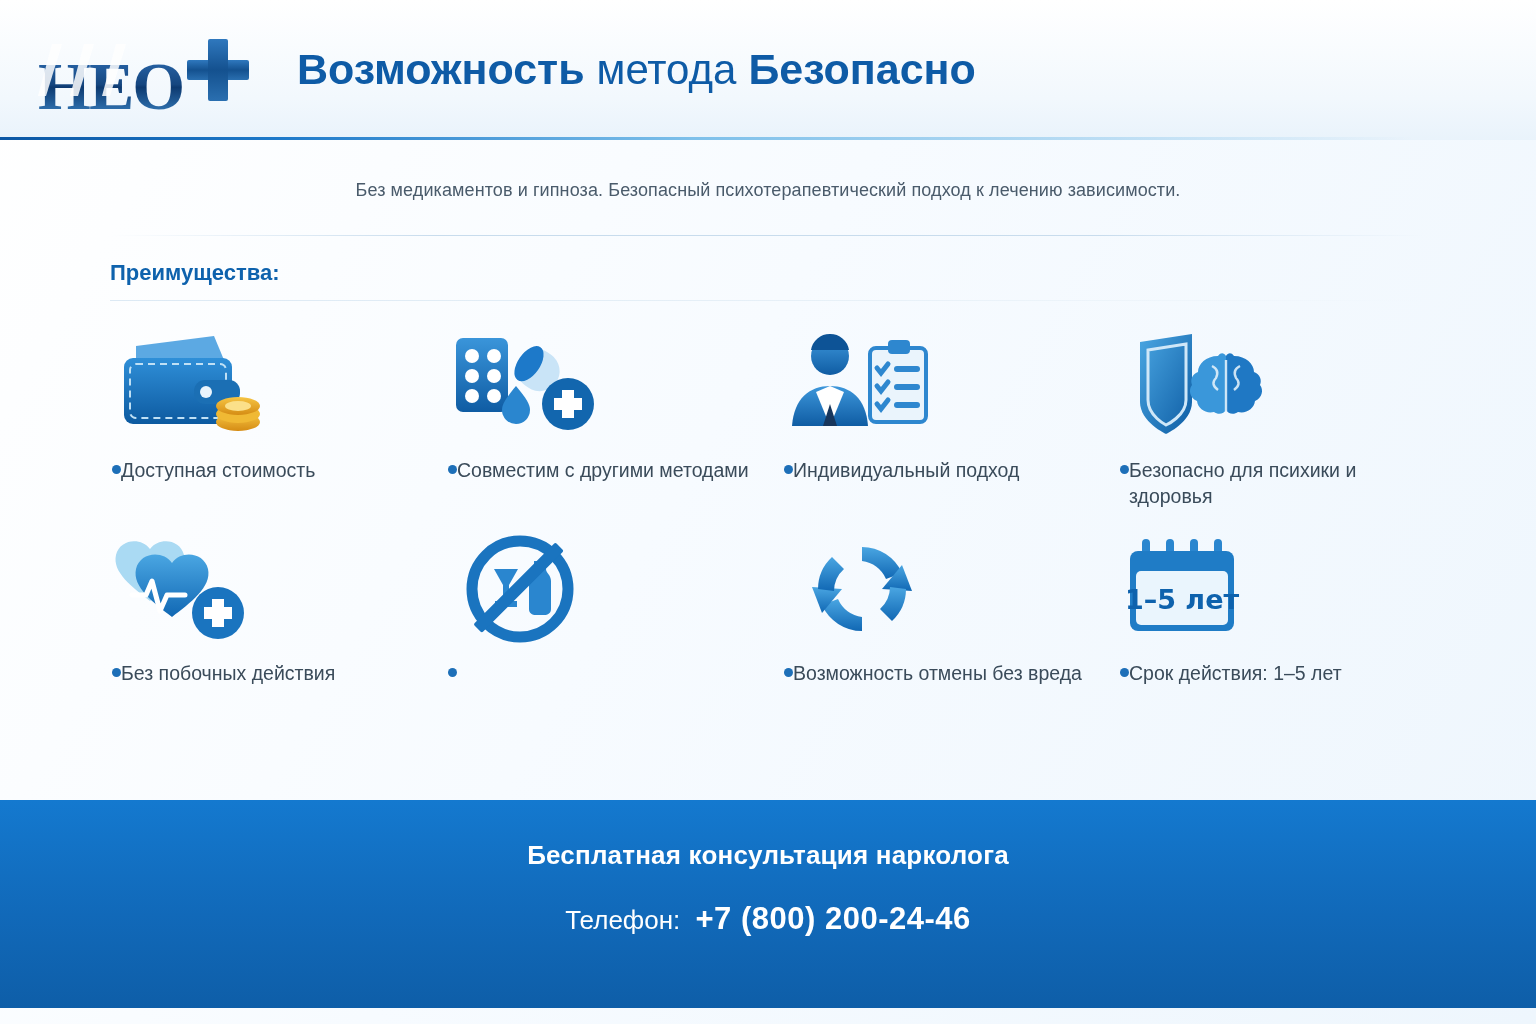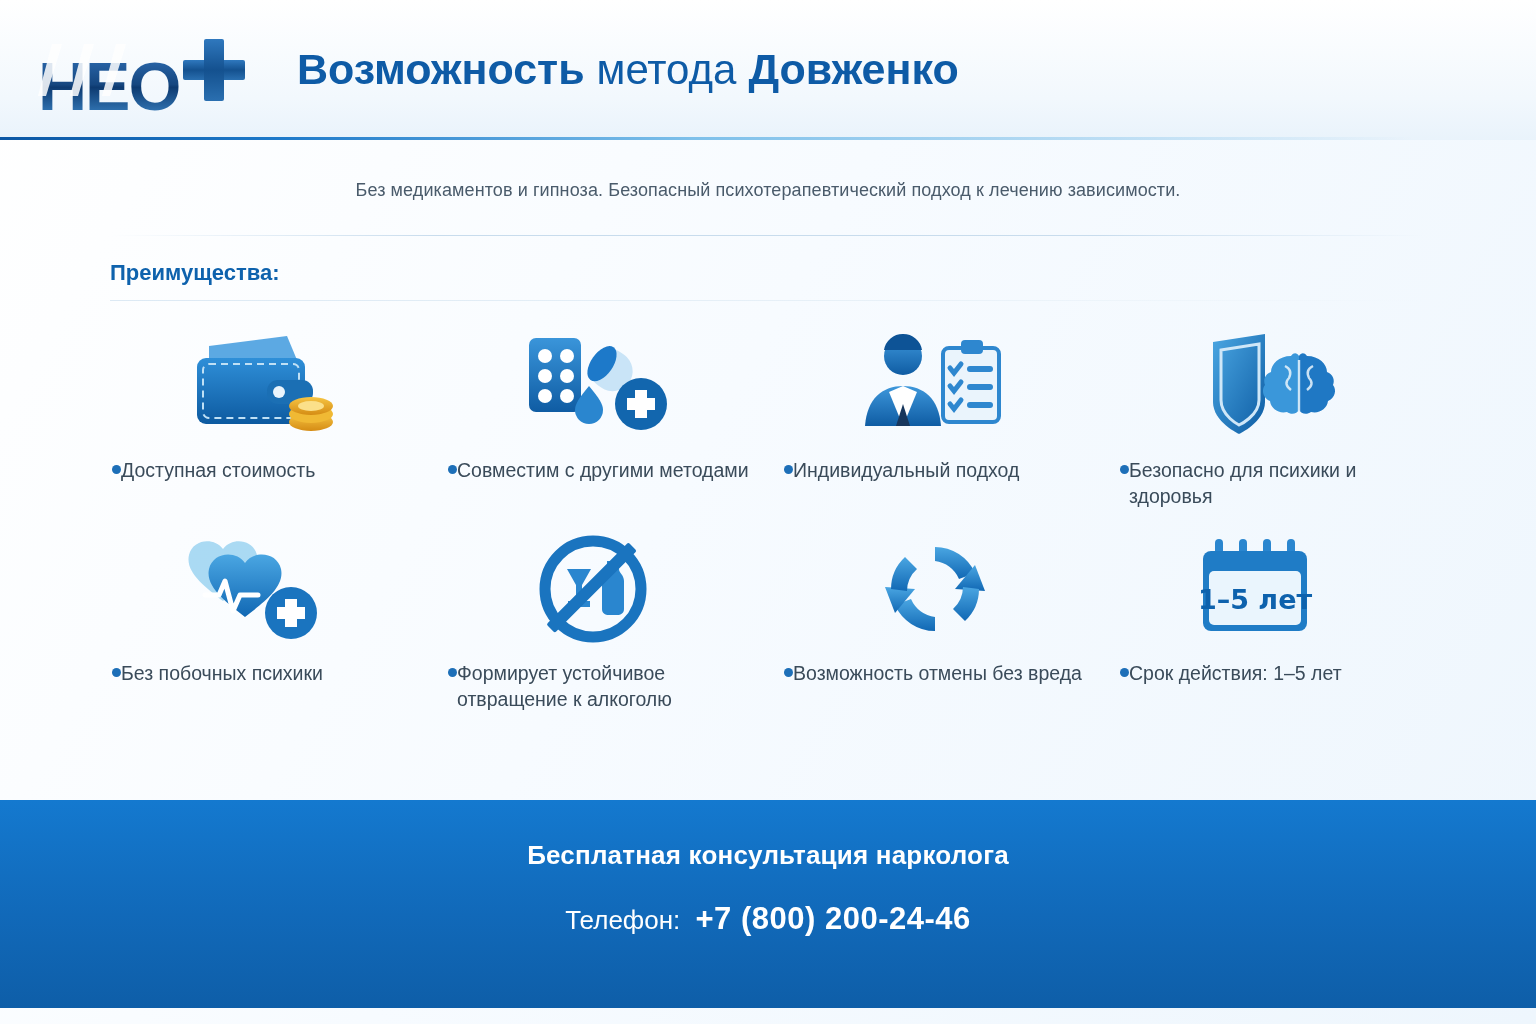--- a/index.html
+++ b/index.html
@@ -39,21 +39,21 @@
   
   .logo {
     position: relative;
     width: 235px;
     height: 72px;
     flex: 0 0 auto;
     display: flex;
     align-items: center;
   }
   .logo-text {
-    font-family: Liberation Sans, sans-serif;
+    font-family: Liberation Serif, serif;
     font-weight: bold;
     font-size: 68px;
     letter-spacing: -2px;
     line-height: 1;
     background: linear-gradient(180deg, #2f6fb5 0%, #15467f 48%, #0d3a70 52%, #3c86c7 100%);
     -webkit-background-clip: text;
     background-clip: text;
     color: transparent;
     position: relative;
     margin-top: 32px;
@@ -125,21 +125,20 @@
     grid-template-columns: repeat(4, 1fr);
     grid-row-gap: 12px;
   }
   .cell {
     padding: 6px 10px 0 10px;
   }
   .icon-box {
     height: 126px;
     display: flex;
     align-items: center;
-    justify-content: center;
   }
   .cap {
     display: flex;
     align-items: flex-start;
     padding: 6px 6px 0 6px;
   }
   .bullet {
     flex: 0 0 auto;
     width: 9px; height: 9px;
     border-radius: 50%;
@@ -198,21 +197,21 @@
           <polygon points="14,4 24,4 8,56 0,56"></polygon>
           <polygon points="46,4 56,4 40,56 32,56"></polygon>
           <polygon points="78,4 88,4 72,56 64,56"></polygon>
         </g>
       </svg>
     </div>
 
     <div class="title">
       <span class="b">Возможность</span>
       <span class="l">метода</span>
-      <span class="b">Довженко</span>
+      <span class="b">Безопасно</span>
     </div>
   </div>
 
   <div class="subtitle-wrap">
     <div class="subtitle">Без медикаментов и гипноза. Безопасный психотерапевтический подход к лечению зависимости.</div>
   </div>
 
   <div class="divider"></div>
 
   <div class="section-head">Преимущества:</div>
@@ -358,38 +357,37 @@
           <path d="M62 22 c-9-12-30-10-34 6 c-4 17 16 32 34 46 c18-14 38-29 34-46 c-4-16-25-18-34-6 z" fill="#8fcdef" opacity="0.75" transform="translate(-18,-6)"></path>
           <path d="M66 30 c-9-13-32-11-36 6 c-4 18 18 34 36 48 c18-14 40-30 36-48 c-4-17-27-19-36-6 z" fill="url(#gH)"></path>
           <path d="M26 62 h14 l6-14 l8 30 l7-16 h18" fill="none" stroke="#ffffff" stroke-width="5" stroke-linecap="round" stroke-linejoin="round"></path>
           <circle cx="112" cy="80" r="26" fill="#1a74bf"></circle>
           <rect x="106" y="66" width="12" height="28" fill="#ffffff"></rect>
           <rect x="98" y="74" width="28" height="12" fill="#ffffff"></rect>
         </svg>
       </div>
       <div class="cap">
         <span class="bullet"></span>
-        <span class="cap-text">Без побочных психики</span>
+        <span class="cap-text">Без побочных действия</span>
       </div>
     </div>
 
     <div class="cell">
       <div class="icon-box">
         <svg width="170" height="116" viewBox="0 0 170 116">
           <circle cx="78" cy="56" r="48" fill="none" stroke="#1a74bf" stroke-width="11"></circle>
           <g fill="#2a86cf">
             <path d="M52 36 h24 l-9 16 v16 h8 v6 h-22 v-6 h8 v-16 z"></path>
             <path d="M92 28 h12 v8 c0 4 5 6 5 12 v28 c0 4-3 6-7 6 h-8 c-4 0-7-2-7-6 v-28 c0-6 5-8 5-12 z"></path>
           </g>
           <rect x="70" y="-2" width="12" height="116" rx="2" fill="#1a74bf" transform="rotate(45 78 56)"></rect>
         </svg>
       </div>
       <div class="cap">
         <span class="bullet"></span>
-        <span class="cap-text">Формирует устойчивое отвращение к алкоголю</span>
       </div>
     </div>
 
     <div class="cell">
       <div class="icon-box">
         <svg width="170" height="116" viewBox="0 0 170 116">
           <defs>
             <linearGradient id="gA" x1="0" y1="0" x2="0" y2="1">
               <stop offset="0" stop-color="#4aa6e2"></stop>
                 <stop offset="1" stop-color="#1168b4"></stop>

